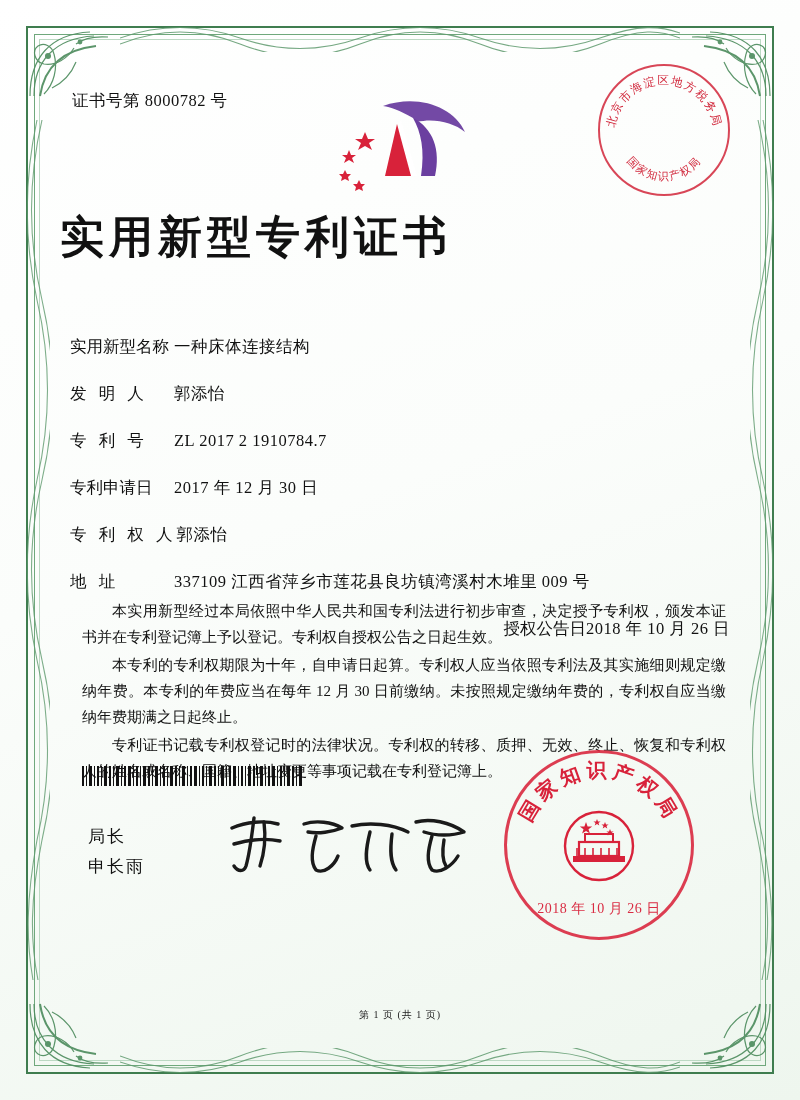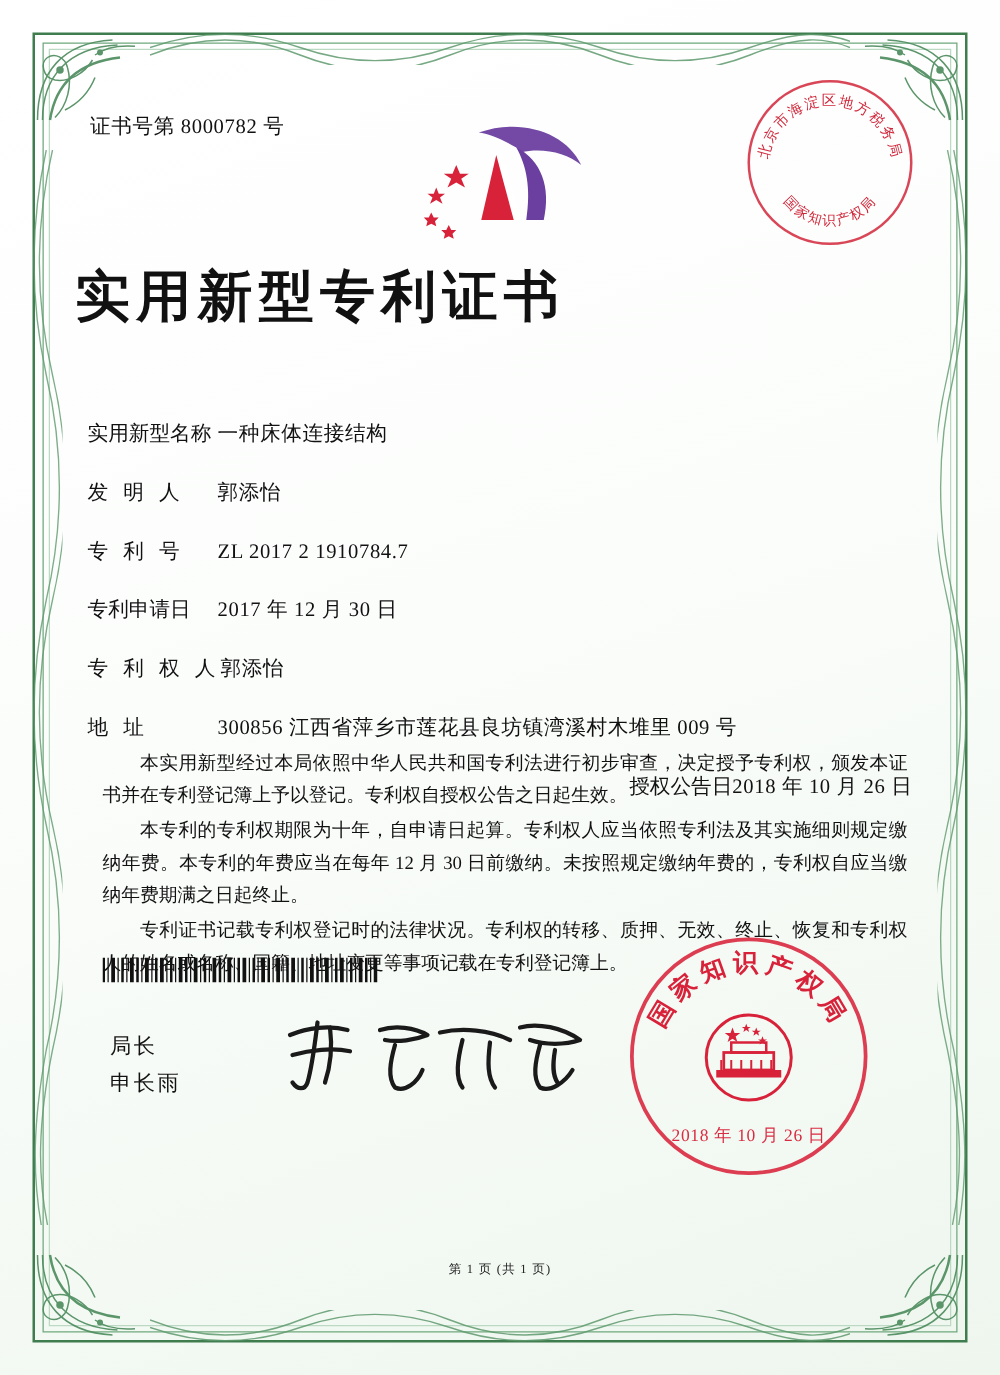--- a/index.html
+++ b/index.html
@@ -390,21 +390,21 @@
       <div class="field">
         <span class="lbl">专 利 号</span><span class="val">ZL 2017 2 1910784.7</span>
       </div>
       <div class="field">
         <span class="lbl tight">专利申请日</span><span class="val">2017 年 12 月 30 日</span>
       </div>
       <div class="field">
         <span class="lbl">专 利 权 人</span><span class="val">郭添怡</span>
       </div>
       <div class="field">
-        <span class="lbl">地 址</span><span class="val">300856 江西省萍乡市莲花县良坊镇湾溪村木堆里 009 号</span>
+        <span class="lbl">地 址</span><span class="val">337109 江西省萍乡市莲花县良坊镇湾溪村木堆里 009 号</span>
       </div>
       <div class="field two-col">
         <span class="lbl tight">授权公告日</span><span class="val">2018 年 10 月 26 日</span>
       </div>
     </div>
 
     <div class="body-text">
       <p>本实用新型经过本局依照中华人民共和国专利法进行初步审查，决定授予专利权，颁发本证书并在专利登记簿上予以登记。专利权自授权公告之日起生效。</p>
       <p>本专利的专利权期限为十年，自申请日起算。专利权人应当依照专利法及其实施细则规定缴纳年费。本专利的年费应当在每年 12 月 30 日前缴纳。未按照规定缴纳年费的，专利权自应当缴纳年费期满之日起终止。</p>
       <p>专利证书记载专利权登记时的法律状况。专利权的转移、质押、无效、终止、恢复和专利权人的姓名或名称、国籍、地址变更等事项记载在专利登记簿上。</p>

